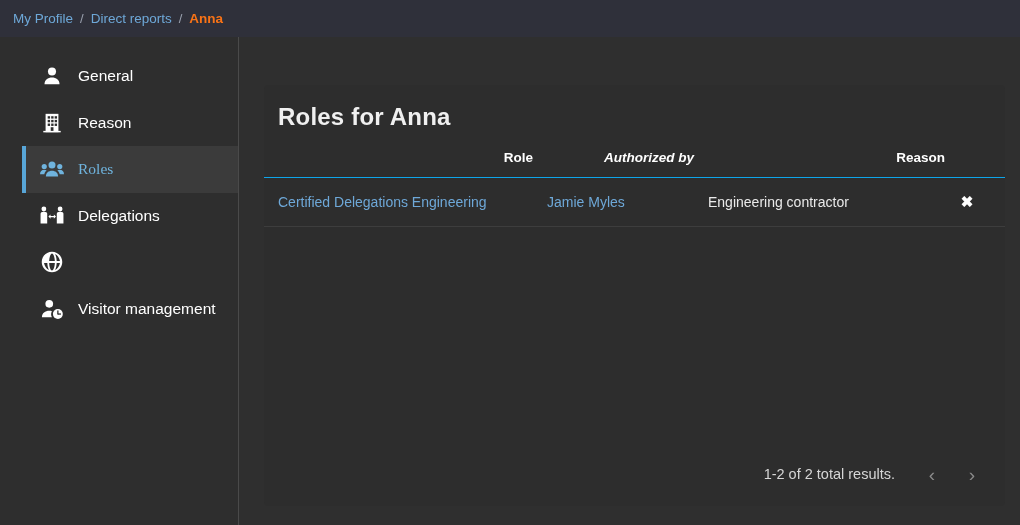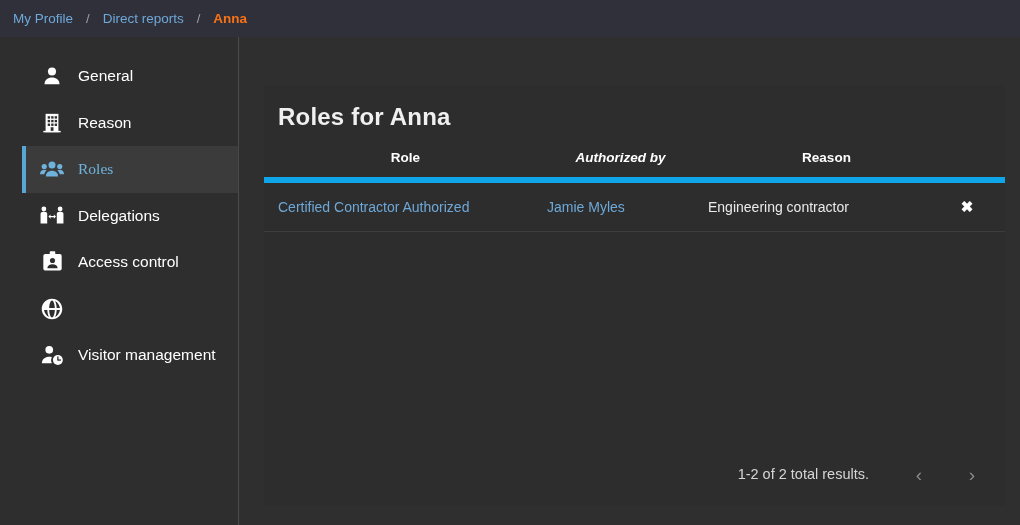--- a/index.html
+++ b/index.html
@@ -14,21 +14,20 @@
   }
 
   
   .topbar {
     height: 37px;
     background: #2f303a;
     display: flex;
     align-items: center;
     padding-left: 13px;
     font-size: 13.5px;
-    gap: 6px;
   }
   .crumb-link {
     color: #6ea8d8;
     text-decoration: none;
     white-space: nowrap;
   }
   .crumb-sep {
     color: #9aa0ae;
     margin: 0 7px;
     font-size: 13px;
@@ -109,26 +108,26 @@
   }
 
   
   table {
     width: 100%;
     border-collapse: collapse;
     margin-top: 19px;
     table-layout: fixed;
   }
   thead th {
-    text-align: center;
+    text-align: right;
     color: #ffffff;
     font-size: 13.5px;
     font-weight: bold;
     padding: 0 0 12px 14px;
-    border-bottom: 6px solid #0ea5e9;
+    border-bottom: 1px solid #0ea5e9;
   }
   th.col-role   { width: 269px; }
   th.col-auth   { width: 161px; font-style: italic; }
   th.col-reason { width: auto; }
   th.col-action { width: 60px; }
 
   tbody td {
     padding: 16px 0 16px 14px;
     font-size: 14px;
     border-bottom: 1px solid #3d3d3d;
@@ -161,21 +160,21 @@
     padding-right: 16px;
   }
 
   
   .pagination {
     margin-top: auto;
     display: flex;
     align-items: center;
     justify-content: flex-end;
     padding: 0 16px 18px 0;
-    gap: 19px;
+    gap: 6px;
   }
   .pager-text {
     color: #d6d6d6;
     font-size: 14.5px;
     margin-right: 14px;
   }
   .pager-btn {
     width: 34px;
     height: 28px;
     display: flex;
@@ -257,33 +256,20 @@
           <circle cx="4.2" cy="3.4" r="2.6"></circle>
           <path d="M0.6 19V8.6c0-1.3 1-2.1 3.6-2.1s3.6.8 3.6 2.1V19z"></path>
           <circle cx="21.8" cy="3.4" r="2.6"></circle>
           <path d="M18.2 19V8.6c0-1.3 1-2.1 3.6-2.1s3.6.8 3.6 2.1V19z"></path>
           <path d="M10.9 11.6l2.3-2.3v1.6h3.6V9.3l2.3 2.3-2.3 2.3v-1.6h-3.6v1.6z" transform="translate(-1.8 0)"></path>
         </svg>
       </span>
       <span class="nav-label">Delegations</span>
     </div>
 
-    <div class="nav-item">
-      <span class="nav-icon">
-        <svg width="21" height="22" viewBox="0 0 22 24">
-          <rect x="8" y="0.4" width="6" height="3.6" rx="0.8"></rect>
-          <rect x="1" y="3.4" width="20" height="18" rx="2"></rect>
-          <g fill="#2e2e2e">
-            <circle cx="11" cy="10.4" r="2.8"></circle>
-            <path d="M5.4 18.8c0-2.9 2.5-4.4 5.6-4.4s5.6 1.5 5.6 4.4z"></path>
-          </g>
-        </svg>
-      </span>
-      <span class="nav-label">Access control</span>
-    </div>
 
     <div class="nav-item">
       <span class="nav-icon">
         <svg width="22" height="22" viewBox="0 0 24 24">
           <path d="M12 .8C5.8.8.8 5.8.8 12S5.8 23.2 12 23.2 23.2 18.2 23.2 12 18.2.8 12 .8zm0 2c1.5 0 2.9 3.5 3.1 8.2H8.9C9.1 6.3 10.5 2.8 12 2.8zM6.9 11C7 7.8 7.7 5.1 8.8 3.4 6 4.5 3.9 7.5 3.3 11zm-3.6 2h3.6c.1 3.2.8 5.9 1.9 7.6C6 19.5 3.9 16.5 3.3 13zm5.6 0h6.2c-.2 4.7-1.6 8.2-3.1 8.2s-2.9-3.5-3.1-8.2zm8.2 0h3.6c-.6 3.5-2.7 6.5-5.5 7.6 1.1-1.7 1.8-4.4 1.9-7.6zm0-2c-.1-3.2-.8-5.9-1.9-7.6 2.8 1.1 4.9 4.1 5.5 7.6z"></path>
         </svg>
       </span>
     </div>
 
     <div class="nav-item">
@@ -314,21 +300,21 @@
             <th class="col-role">Role</th>
             <th class="col-auth">Authorized by</th>
             <th class="col-reason">Reason</th>
             <th class="col-action"></th>
           </tr>
         </thead>
         <tbody>
 
           <tr>
             <td>
-              <a class="cell-link" href="#">Certified Contractor Authorized</a>
+              <a class="cell-link" href="#">Certified Delegations Engineering</a>
             </td>
             <td>
               <a class="cell-link" href="#">Jamie Myles</a>
             </td>
             <td class="cell-reason">Engineering contractor</td>
             <td class="cell-action">
               <button class="remove-btn">✖</button>
             </td>
           </tr>
 

